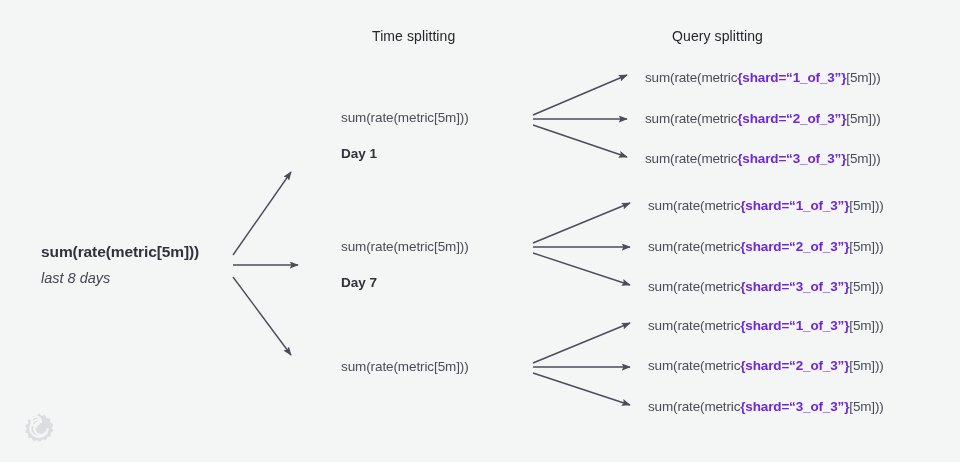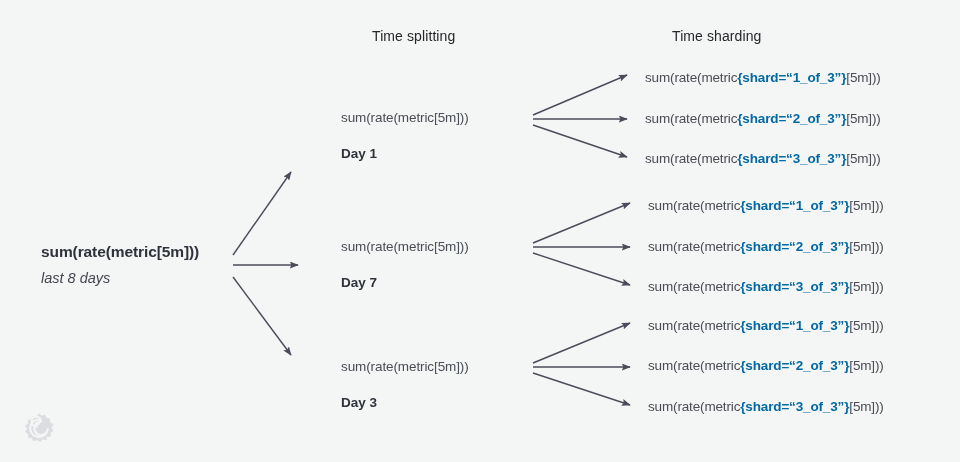--- a/index.html
+++ b/index.html
@@ -69,21 +69,21 @@
   .shard-row {
     position: absolute;
     white-space: nowrap;
     font-size: 13.5px;
     font-weight: 400;
     color: #4a4d55;
     letter-spacing: -0.15px;
   }
   .shard-row b {
     font-weight: 700;
-    color: #0369a1;
+    color: #6d28d9;
   }
   #logo {
     position: absolute;
     left: 22px;
     top: 412px;
     width: 34px;
     height: 34px;
     opacity: 1;
   }
 </style>
@@ -110,38 +110,37 @@
         <line x1="533" y1="243" x2="630" y2="203"></line>
         <line x1="533" y1="247" x2="630" y2="247"></line>
         <line x1="533" y1="253" x2="630" y2="285"></line>
         <line x1="533" y1="363" x2="630" y2="323"></line>
         <line x1="533" y1="367" x2="630" y2="367"></line>
         <line x1="533" y1="373" x2="630" y2="405"></line>
       </g>
   </svg>
 
   <div class="col-header" id="hdr0" style="left: 372px; top: 28px;">Time splitting</div>
-  <div class="col-header" id="hdr1" style="left: 672px; top: 28px;">Time sharding</div>
+  <div class="col-header" id="hdr1" style="left: 672px; top: 28px;">Query splitting</div>
 
   <div class="root-node" id="root-node" style="left: 41px; top: 243px;">
     <div class="root-title">sum(rate(metric[5m]))</div>
     <div class="root-sub">last 8 days</div>
   </div>
 
   <div class="day-node" id="day-0" style="left: 341px; top: 110px;">
     <div class="day-query">sum(rate(metric[5m]))</div>
     <div class="day-label">Day 1</div>
   </div>
   <div class="day-node" id="day-1" style="left: 341px; top: 239px;">
     <div class="day-query">sum(rate(metric[5m]))</div>
     <div class="day-label">Day 7</div>
   </div>
   <div class="day-node" id="day-2" style="left: 341px; top: 359px;">
     <div class="day-query">sum(rate(metric[5m]))</div>
-    <div class="day-label">Day 3</div>
   </div>
 
   <div id="shard-rows">
       <div class="shard-row" style="left: 645px; top: 70px;"><span>sum(rate(metric</span><b>{shard=“1_of_3”}</b><span>[5m]))</span></div>
       <div class="shard-row" style="left: 645px; top: 111px;"><span>sum(rate(metric</span><b>{shard=“2_of_3”}</b><span>[5m]))</span></div>
       <div class="shard-row" style="left: 645px; top: 151px;"><span>sum(rate(metric</span><b>{shard=“3_of_3”}</b><span>[5m]))</span></div>
       <div class="shard-row" style="left: 648px; top: 198px;"><span>sum(rate(metric</span><b>{shard=“1_of_3”}</b><span>[5m]))</span></div>
       <div class="shard-row" style="left: 648px; top: 239px;"><span>sum(rate(metric</span><b>{shard=“2_of_3”}</b><span>[5m]))</span></div>
       <div class="shard-row" style="left: 648px; top: 279px;"><span>sum(rate(metric</span><b>{shard=“3_of_3”}</b><span>[5m]))</span></div>
       <div class="shard-row" style="left: 648px; top: 318px;"><span>sum(rate(metric</span><b>{shard=“1_of_3”}</b><span>[5m]))</span></div>

